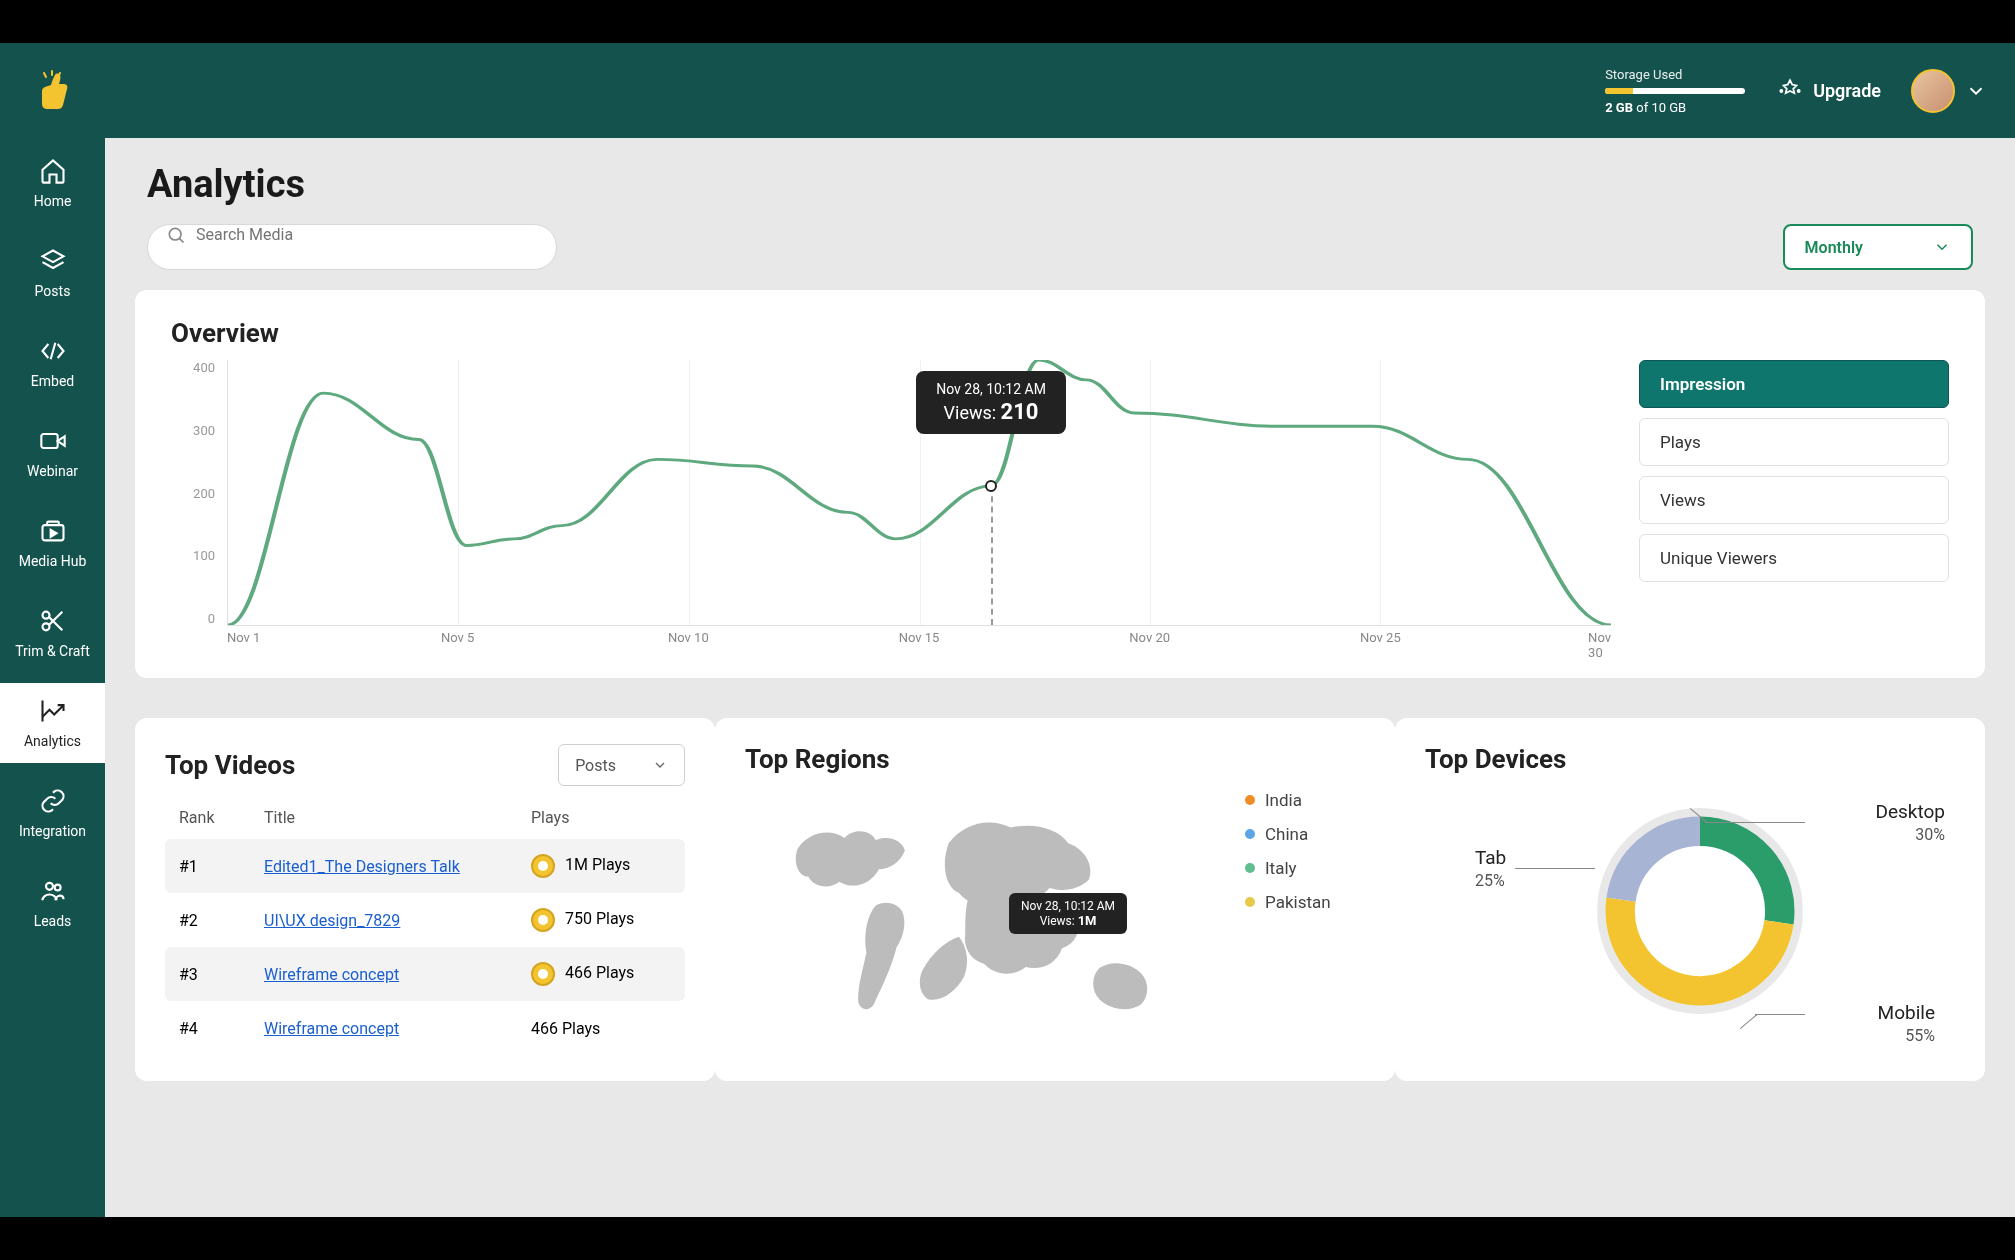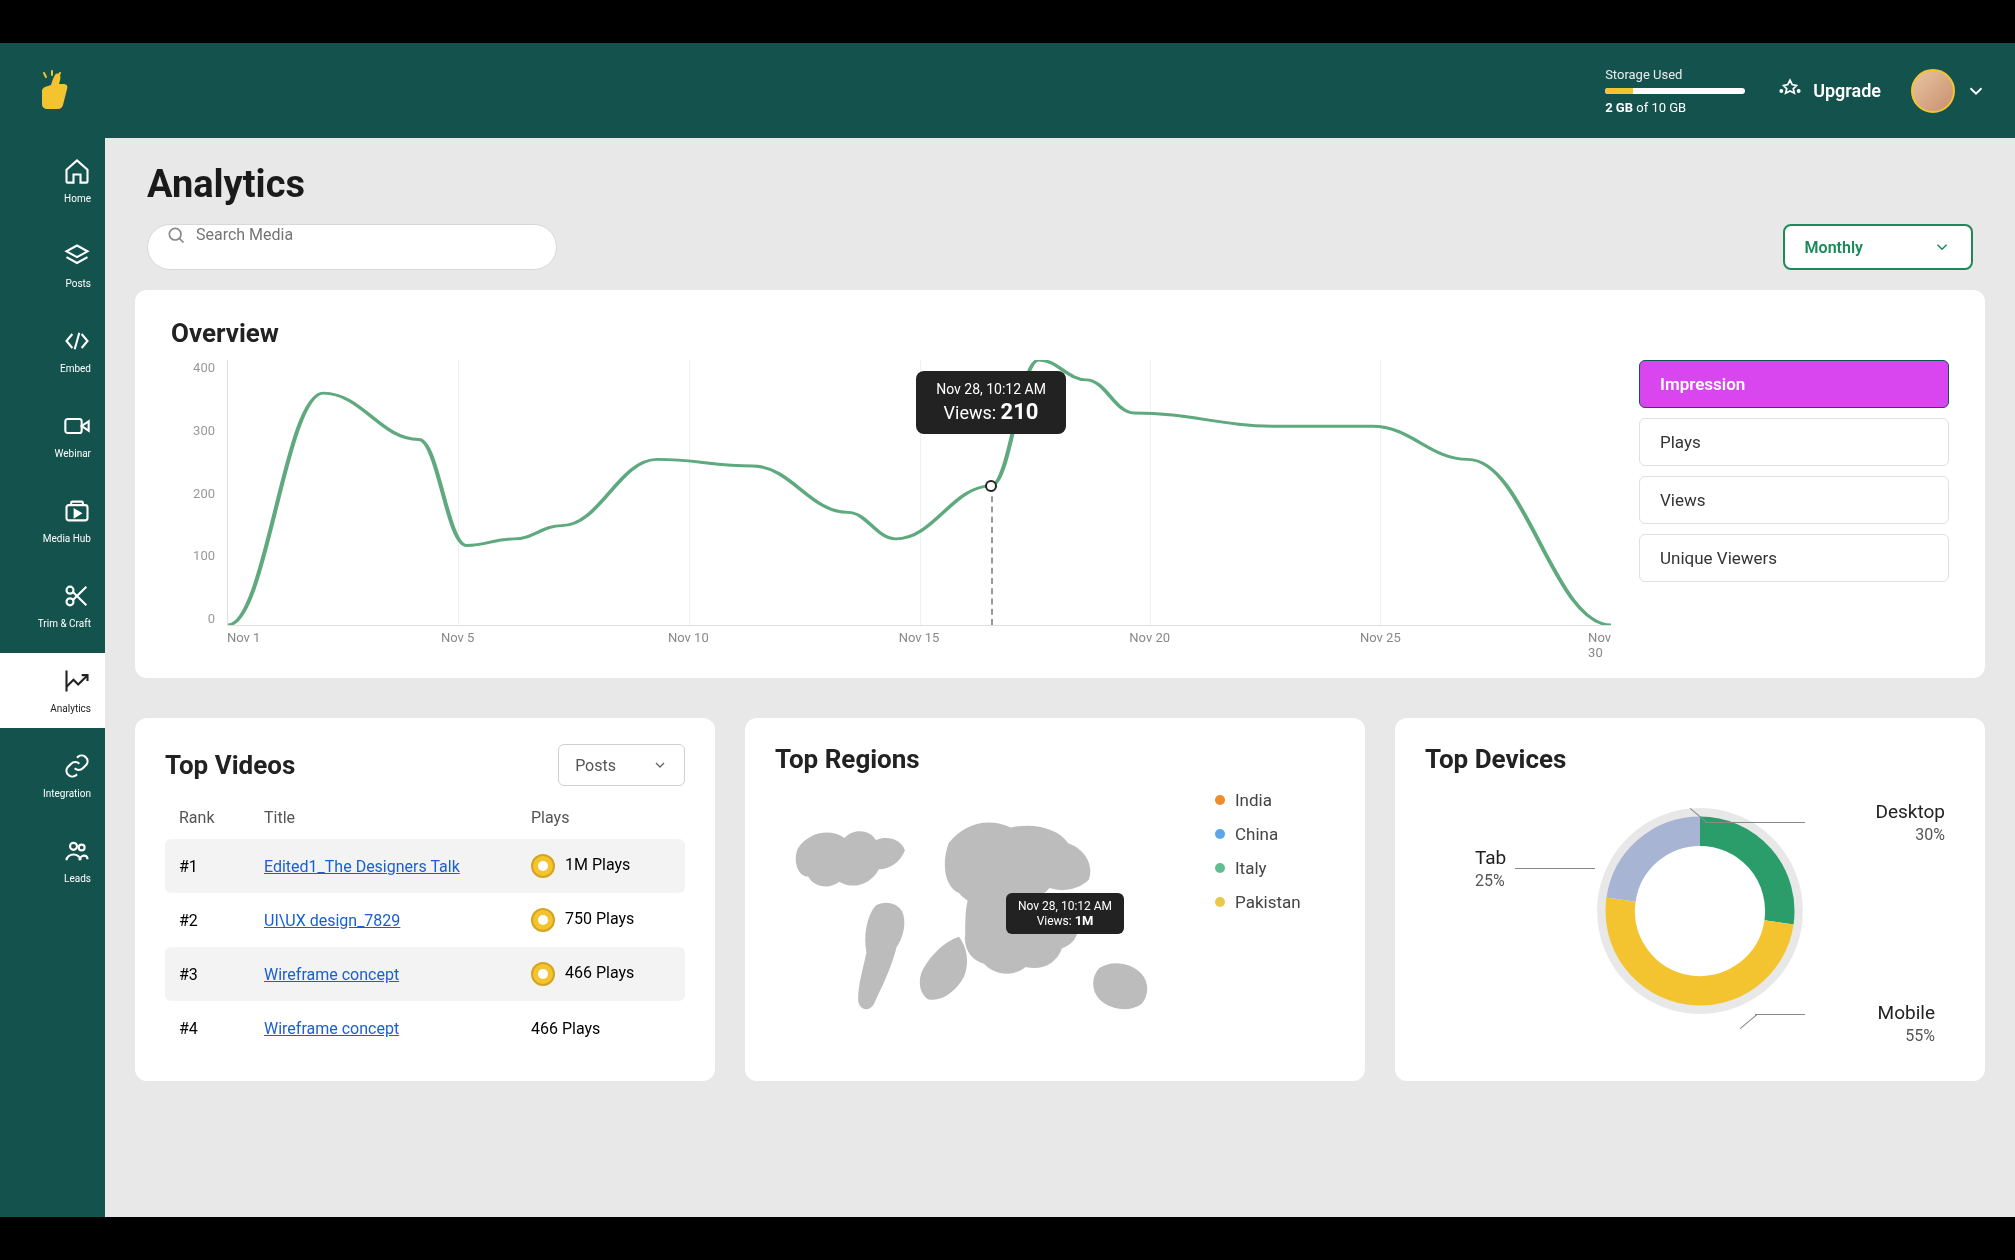--- a/index.html
+++ b/index.html
@@ -13,21 +13,21 @@
   .storage .lbl{font-size:13px;opacity:.9}
   .storage .bar{height:6px;width:140px;background:#fff;border-radius:3px;margin:6px 0;overflow:hidden}
   .storage .bar .fill{height:100%;width:20%;background:#f4c430}
   .storage .txt{font-size:13px}
   .storage .txt b{font-weight:700}
   .upgrade{display:flex;align-items:center;gap:10px;color:#fff;font-size:18px;font-weight:600;margin-right:30px;cursor:pointer}
   .avatar{width:44px;height:44px;border-radius:50%;border:2px solid #f4c430;background:linear-gradient(135deg,#e8c4a0,#c89070);margin-right:10px}
   .chev{color:#fff}
   
   .sidebar{width:105px;background:#14524d;padding-top:100px;display:flex;flex-direction:column;align-items:center;gap:10px}
-  .side-item{width:100%;padding:14px 14px;display:flex;flex-direction:column;align-items:flex-end;gap:8px;color:#fff;cursor:pointer;font-size:10px}
+  .side-item{width:100%;padding:14px 14px;display:flex;flex-direction:column;align-items:center;gap:8px;color:#fff;cursor:pointer;font-size:14px}
   .side-item.active{background:#fff;color:#222}
   .side-ico{color:inherit}
   
   .main{flex:1;padding-top:95px;background:#e8e8e8;overflow:hidden}
   .page-head{padding:24px 42px 0}
   .page-title{font-size:38px;font-weight:700;color:#1a1a1a;margin-bottom:18px}
   .controls{display:flex;align-items:center;margin-bottom:20px}
   .search{width:410px;height:46px;border-radius:23px;border:1px solid #d8d8d8;background:#fff;display:flex;align-items:flex-start;padding:0 18px;gap:10px;color:#888}
   .search input{border:none;outline:none;flex:1;font-size:16px;background:transparent}
   .period{margin-left:auto;height:46px;border:2px solid #1a8a5a;border-radius:8px;padding:0 20px;display:flex;align-items:center;gap:70px;color:#1a8a5a;font-weight:600;font-size:16px;cursor:pointer;background:#fff}
@@ -45,23 +45,23 @@
   svg.spline{position:absolute;inset:0;width:100%;height:100%}
   .vline{position:absolute;border-left:2px dashed #999;top:26%;bottom:0;left:37.5%}
   .dot{position:absolute;width:12px;height:12px;border-radius:50%;background:#fff;border:2px solid #222;left:37.5%;top:33%;transform:translate(-50%,-50%)}
   .tip{position:absolute;left:37.5%;top:4%;transform:translateX(-50%);background:#222;color:#fff;border-radius:8px;padding:10px 18px;min-width:150px;text-align:center}
   .tip .t1{font-size:14px}
   .tip .t2{font-size:18px;margin-top:2px}
   .tip .t2 b{font-size:22px;font-weight:700}
   .tip:after{content:"";position:absolute;left:50%;bottom:-7px;transform:translateX(-50%);border:7px solid transparent;border-top-color:#222}
   .metrics{width:310px;display:flex;flex-direction:column;gap:10px}
   .metric{height:48px;border:1px solid #e0e0e0;border-radius:6px;display:flex;align-items:center;padding:0 20px;font-size:17px;color:#333;cursor:pointer}
-  .metric.active{background:#d946ef;color:#fff;border-color:#0e5651;font-weight:600}
-  
-  .row{display:flex;gap:30px;margin:0 30px}
+  .metric.active{background:#0f766e;color:#fff;border-color:#0e5651;font-weight:600}
+  
+  .row{display:flex;margin:0 30px}
   .row .card{margin:0;flex:1;padding:26px 30px}
   .tv-head{display:flex;align-items:center;justify-content:space-between;margin-bottom:16px}
   .dd{height:42px;border:1px solid #cfcfcf;border-radius:6px;padding:0 16px;display:flex;align-items:center;gap:36px;font-size:16px;color:#555;cursor:pointer}
   .tbl-head{display:flex;font-size:16px;color:#555;padding:6px 14px;margin-bottom:6px}
   .c-rank{width:85px}
   .c-title{flex:1}
   .c-plays{width:140px}
   .tv-row{display:flex;align-items:center;height:54px;padding:0 14px;border-radius:6px;font-size:16px}
   .tv-row.alt{background:#f3f3f3}
   .tv-row a{color:#1a5fd0;text-decoration:underline}

